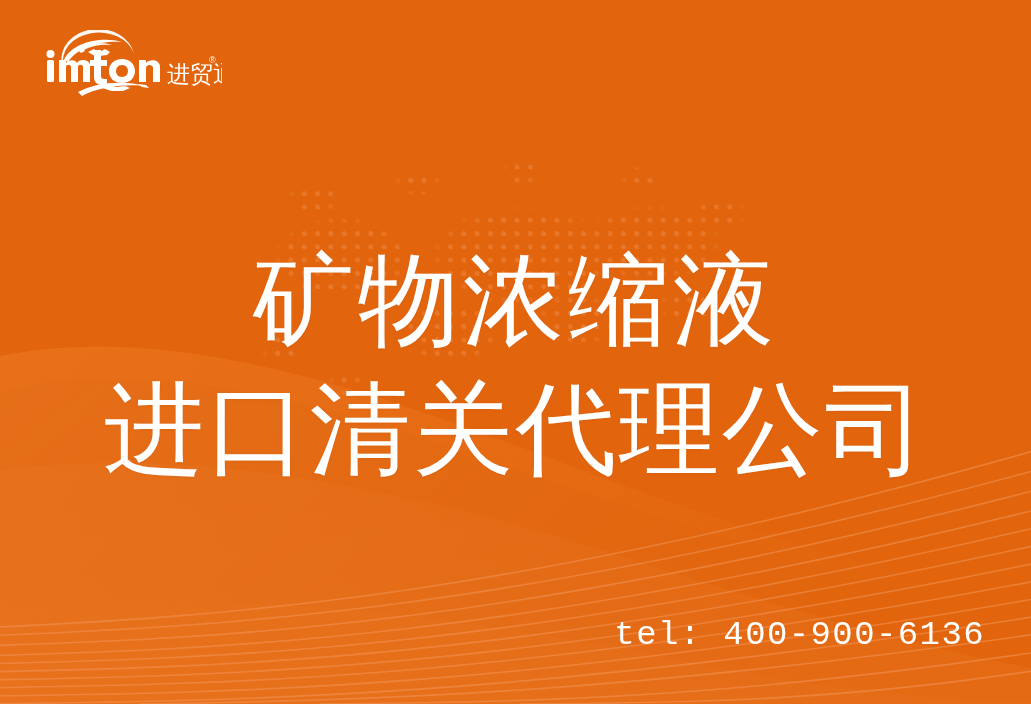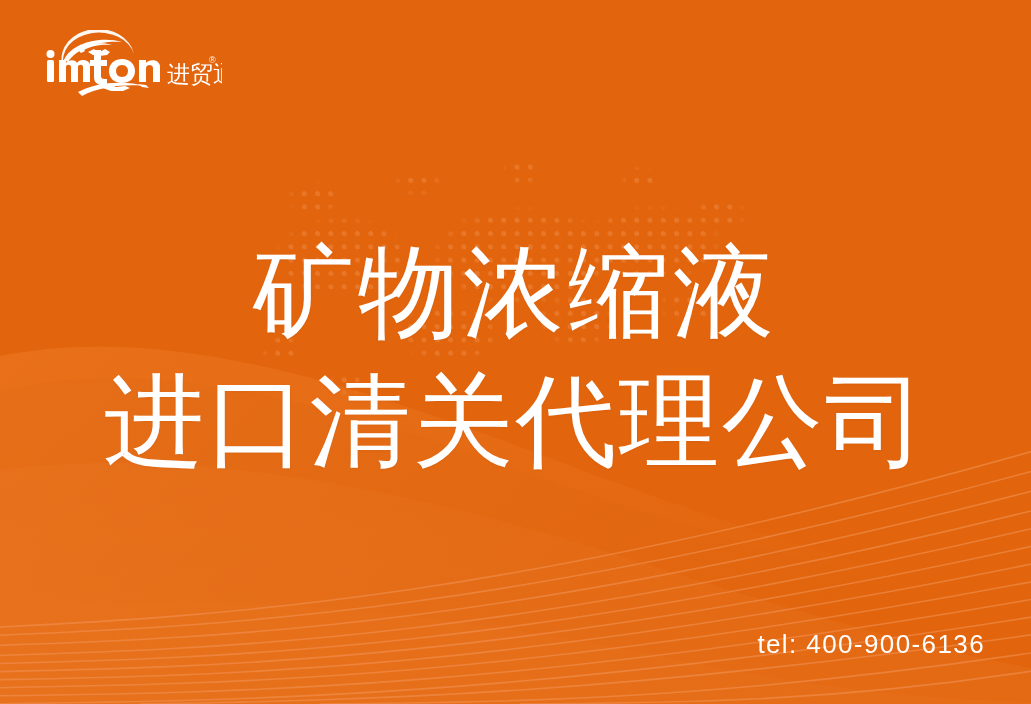--- a/index.html
+++ b/index.html
@@ -85,44 +85,44 @@
     height: 72px;
   }
 
   .headline {
     position: absolute;
     left: 0;
     right: 0;
     top: 236px;
     text-align: center;
     color: #ffffff;
-    font-family: Liberation Mono, monospace;
+    font-family: Liberation Sans, sans-serif;
     letter-spacing: 2px;
     line-height: 1.28;
     text-shadow: 0 1px 2px rgba(150,60,0,.10);
   }
   .headline .line1 {
     display: block;
     font-size: 101px;
     letter-spacing: 4px;
   }
   .headline .line2 {
     display: block;
     font-size: 101px;
     letter-spacing: 2px;
   }
 
   .tel {
     position: absolute;
     right: 46px;
-    bottom: 44px;
+    bottom: 50px;
     color: #ffffff;
-    font-size: 26px;
+    font-size: 34px;
     letter-spacing: 1.4px;
-    font-family: Liberation Sans, sans-serif;
+    font-family: Liberation Mono, monospace;
   }
 </style>
 </head>
 <body>
 
 <div class="banner">
 
   <div class="bg-base"></div>
 
   <div class="dot-map"></div>

